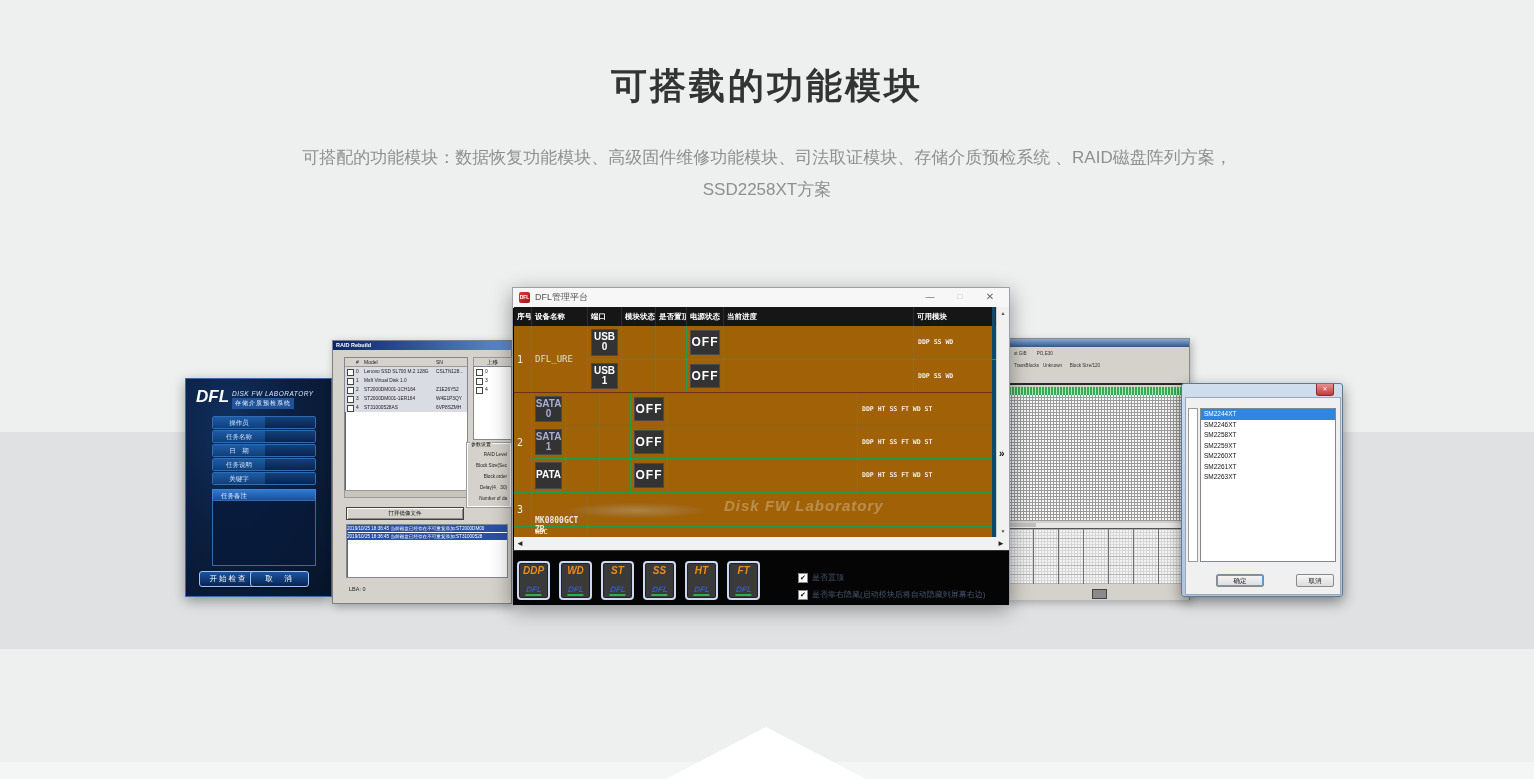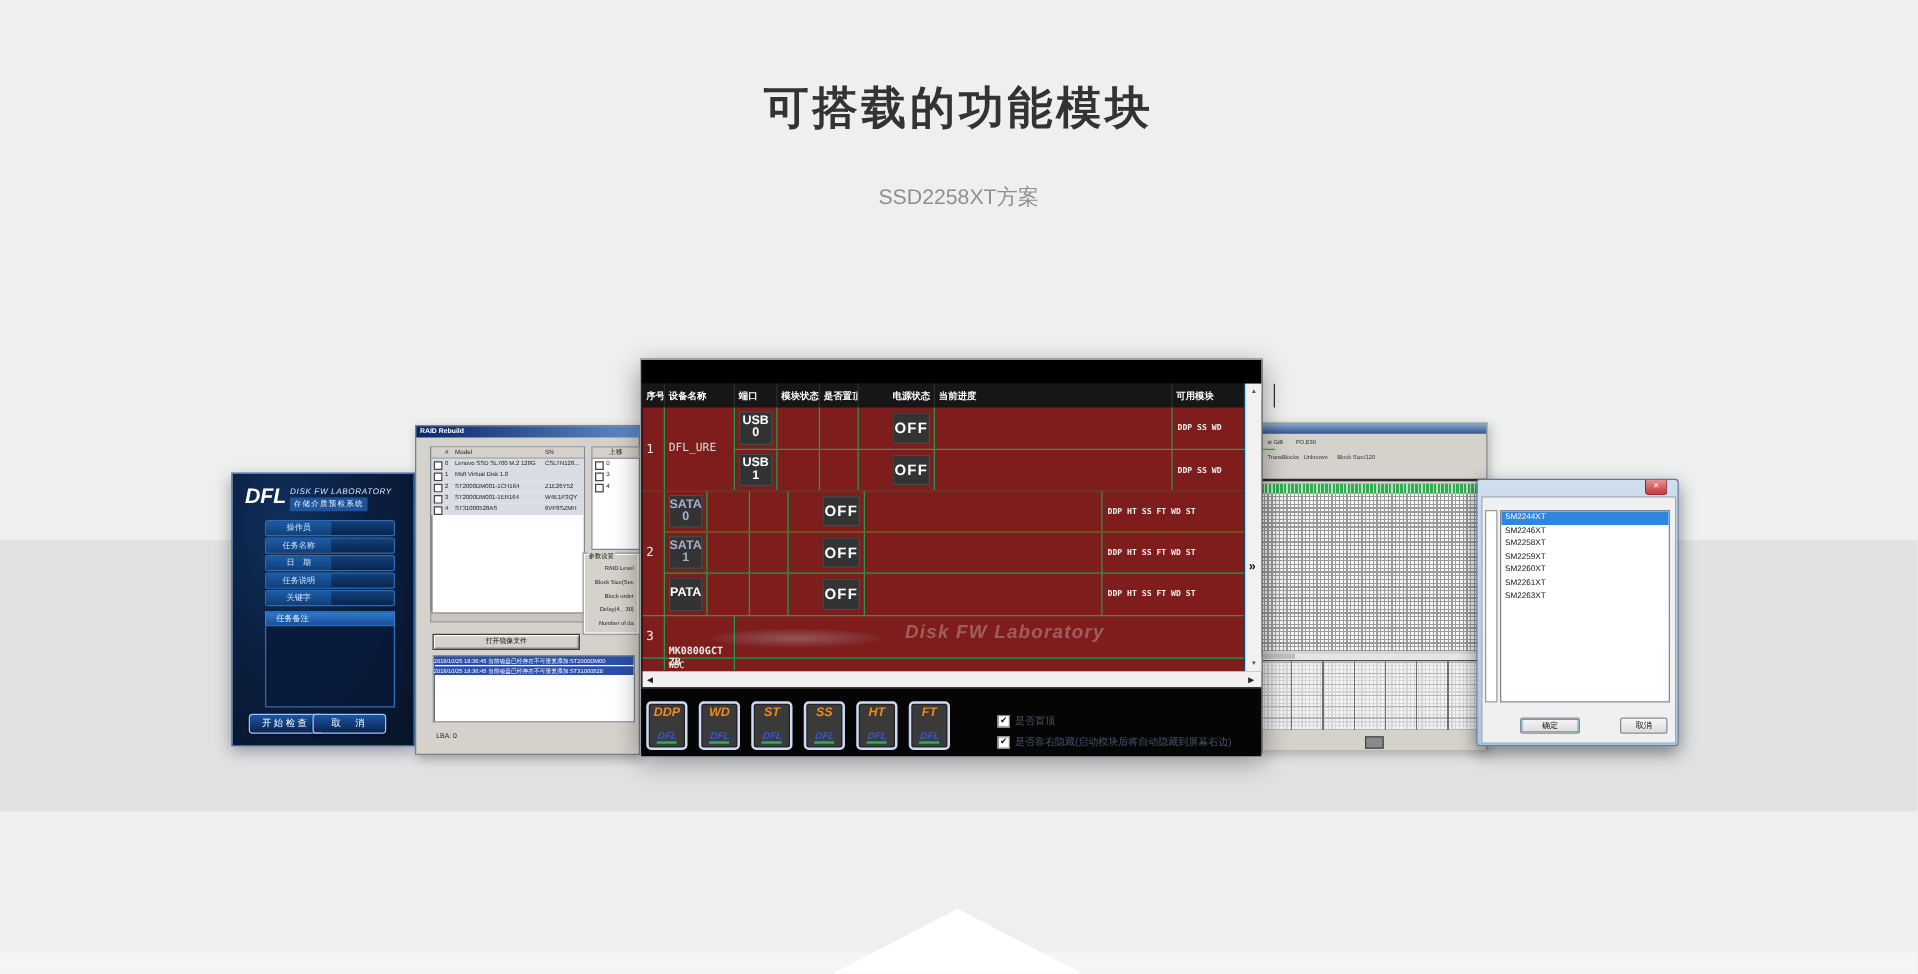--- a/index.html
+++ b/index.html
@@ -87,30 +87,30 @@
   #w3 .app-ico{position:absolute;left:6px;top:4px;width:11px;height:11px;border-radius:2px;
     background:linear-gradient(135deg,#e03a3a,#9e1515);color:#fff;font-size:5px;font-weight:700;
     text-align:center;line-height:11px;}
   #w3 .t-title{position:absolute;left:22px;top:0;font-size:9px;color:#555;line-height:19px;}
   .win-ctl{position:absolute;top:0;width:30px;height:19px;text-align:center;line-height:18px;color:#666;}
   #w3 .ctl-min{right:64px;font-size:9px;}
   #w3 .ctl-max{right:34px;font-size:8px;color:#b5b5b5;}
   #w3 .ctl-close{right:4px;font-size:10px;}
 
   
-  #dev-table{left:1px;top:19px;width:482px;height:230px;background:#7f1d1d;
-    border-right:1px solid #0c4a6e;box-sizing:border-box;}
+  #dev-table{left:1px;top:19px;width:482px;height:230px;background:#a16207;
+    border-right:4px solid #0c4a6e;box-sizing:border-box;}
   #dev-head{display:flex;height:19px;background:#161616;color:#fff;font-size:7.5px;font-weight:700;}
   #dev-head div{line-height:19px;padding-left:3px;box-sizing:border-box;border-right:1px solid #2c2c2c;white-space:nowrap;overflow:hidden;}
   .c-no{width:18px;flex:none;}
   .c-dev{width:56px;flex:none;}
   .c-port{width:34px;flex:none;}
   .c-mod{width:34px;flex:none;}
   .c-occ{width:31px;flex:none;}
-  .c-pow{width:37px;flex:none;margin-left:24px;}
+  .c-pow{width:37px;flex:none;}
   .c-prog{width:190px;flex:none;}
   .c-avail{width:82px;flex:none;}
   .grp{display:flex;border-bottom:1px solid #1d9e4c;box-sizing:border-box;}
   .grp-no{width:18px;flex:none;border-right:1px solid #1d9e4c;color:#eee;
     font-size:10px;font-family:"DejaVu Sans Mono",monospace;display:flex;align-items:center;padding-left:3px;box-sizing:border-box;}
   .grp-dev{width:56px;flex:none;border-right:1px solid #1d9e4c;color:#ddd;
     font-size:9px;font-family:"DejaVu Sans Mono",monospace;display:flex;align-items:center;padding-left:3px;box-sizing:border-box;}
   .subcol{flex:1;display:flex;flex-direction:column;}
   .subrow{display:flex;border-bottom:1px solid #1d9e4c;box-sizing:border-box;}
   .subrow:last-child{border-bottom:none;}
@@ -202,20 +202,21 @@
 </style>
 </head>
 <body>
 
 <div class="abs" id="band"></div>
 <div class="abs" id="bottom-strip"></div>
 <div class="abs" id="up-triangle"></div>
 
 <div class="abs" id="page-title">可搭载的功能模块</div>
 <div class="abs" id="page-subtitle">
+  <div>可搭配的功能模块：数据恢复功能模块、高级固件维修功能模块、司法取证模块、存储介质预检系统 、RAID磁盘阵列方案，</div>
   <div>SSD2258XT方案</div>
 </div>
 
 <div class="abs" id="w1">
   <div class="abs logo-big">DFL</div>
   <div class="abs logo-sub1">DISK FW LABORATORY</div>
   <div class="abs logo-sub2">存储介质预检系统</div>
 
   <div class="w1-field" style="top:37px">
       <span class="lbl">操作员</span>
@@ -328,20 +329,27 @@
       <span class="g2tag"></span>
     </div>
   <div class="abs grid2"></div>
   <div class="abs bbar">
       <span class="legend-box"></span>
     </div>
 </div>
 <div class="abs" id="collapse-marker">»</div>
 
 <div class="abs" id="w3">
+  <div class="abs tbar">
+    <span class="app-ico">DFL</span>
+    <span class="t-title">DFL管理平台</span>
+    <span class="win-ctl ctl-min">—</span>
+    <span class="win-ctl ctl-max">□</span>
+    <span class="win-ctl ctl-close">✕</span>
+  </div>
 
   <div class="abs" id="dev-table">
     <div id="dev-head">
       <div class="c-no">序号</div>
       <div class="c-dev">设备名称</div>
       <div class="c-port">端口</div>
       <div class="c-mod">模块状态</div>
       <div class="c-occ">是否置顶</div>
       <div class="c-pow">电源状态</div>
       <div class="c-prog">当前进度</div>

